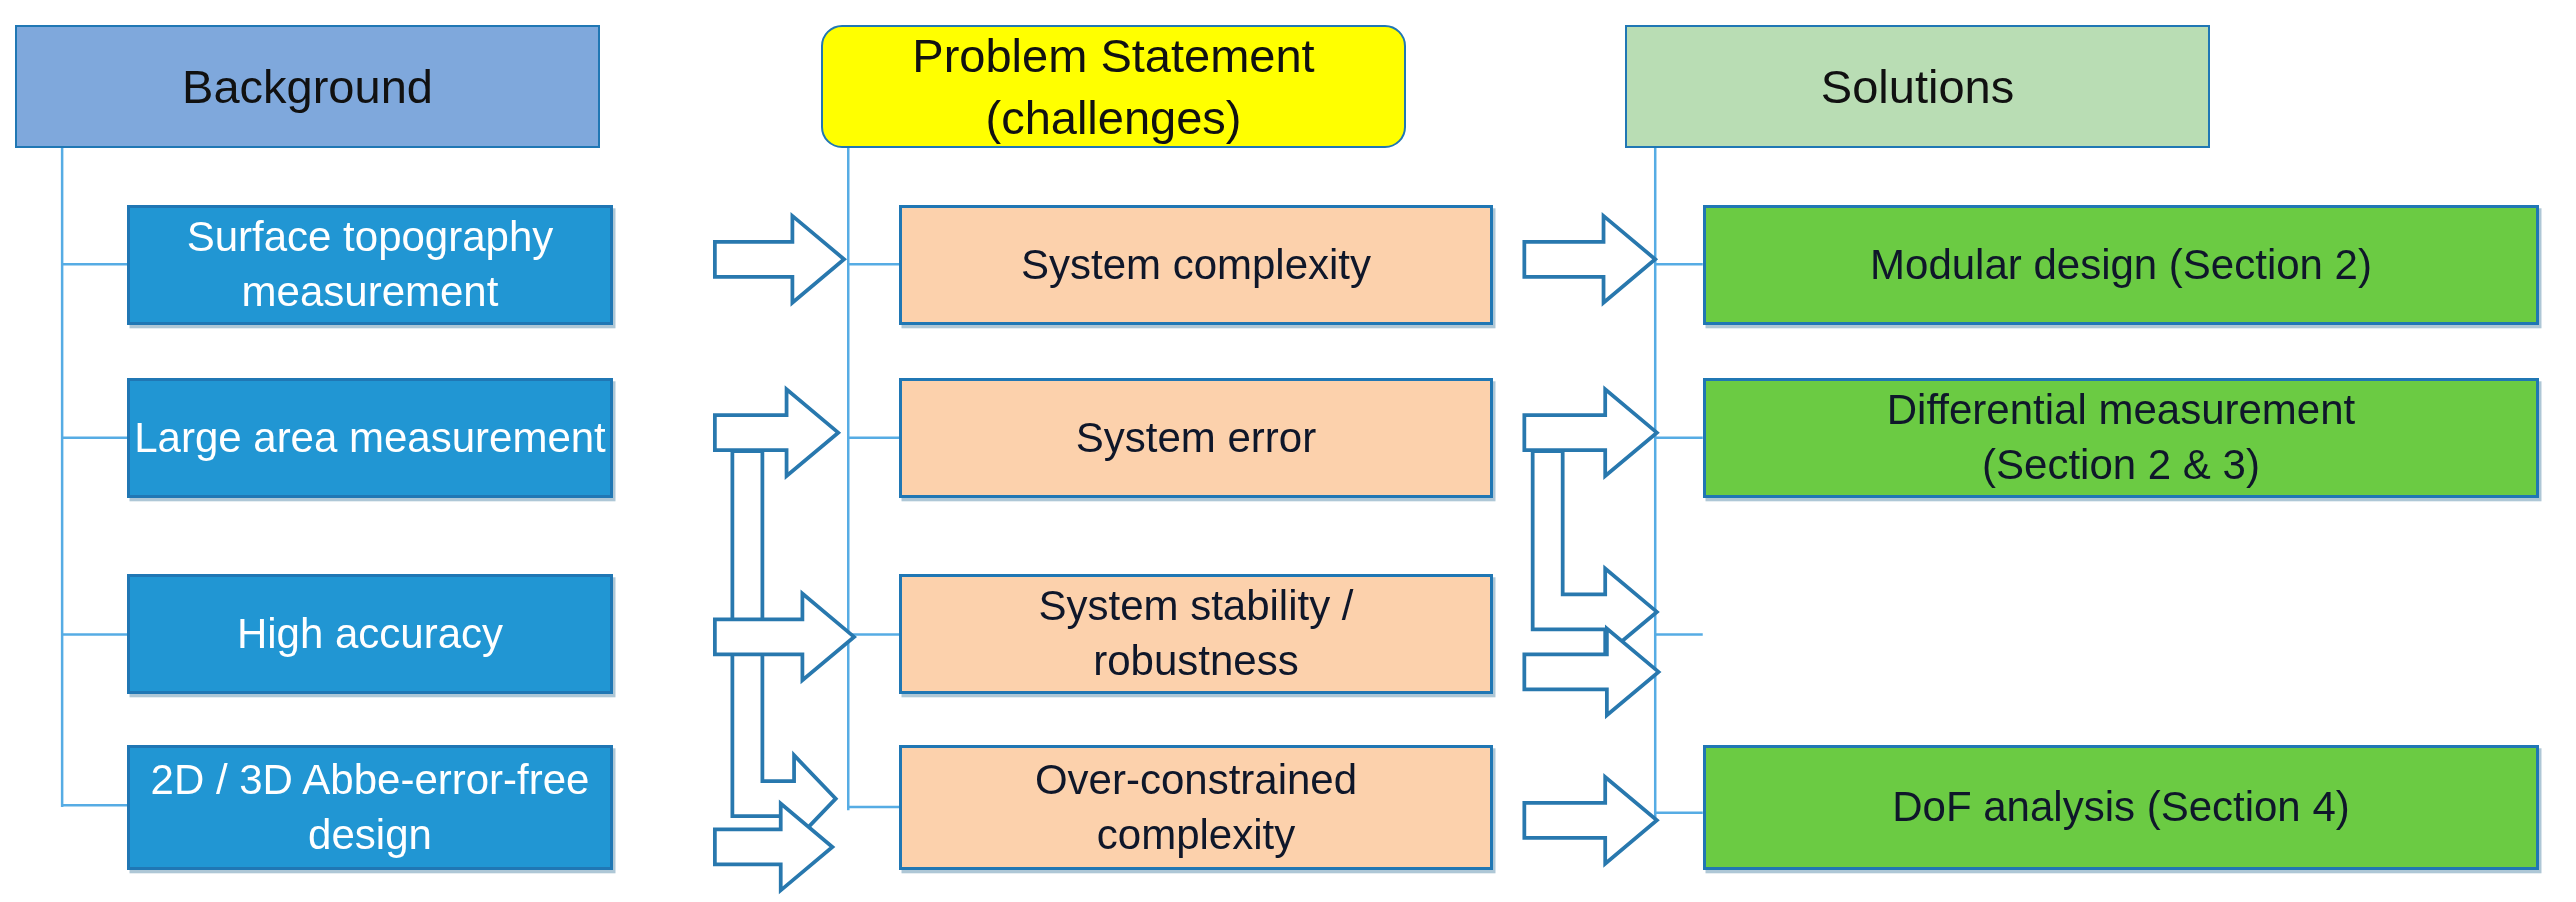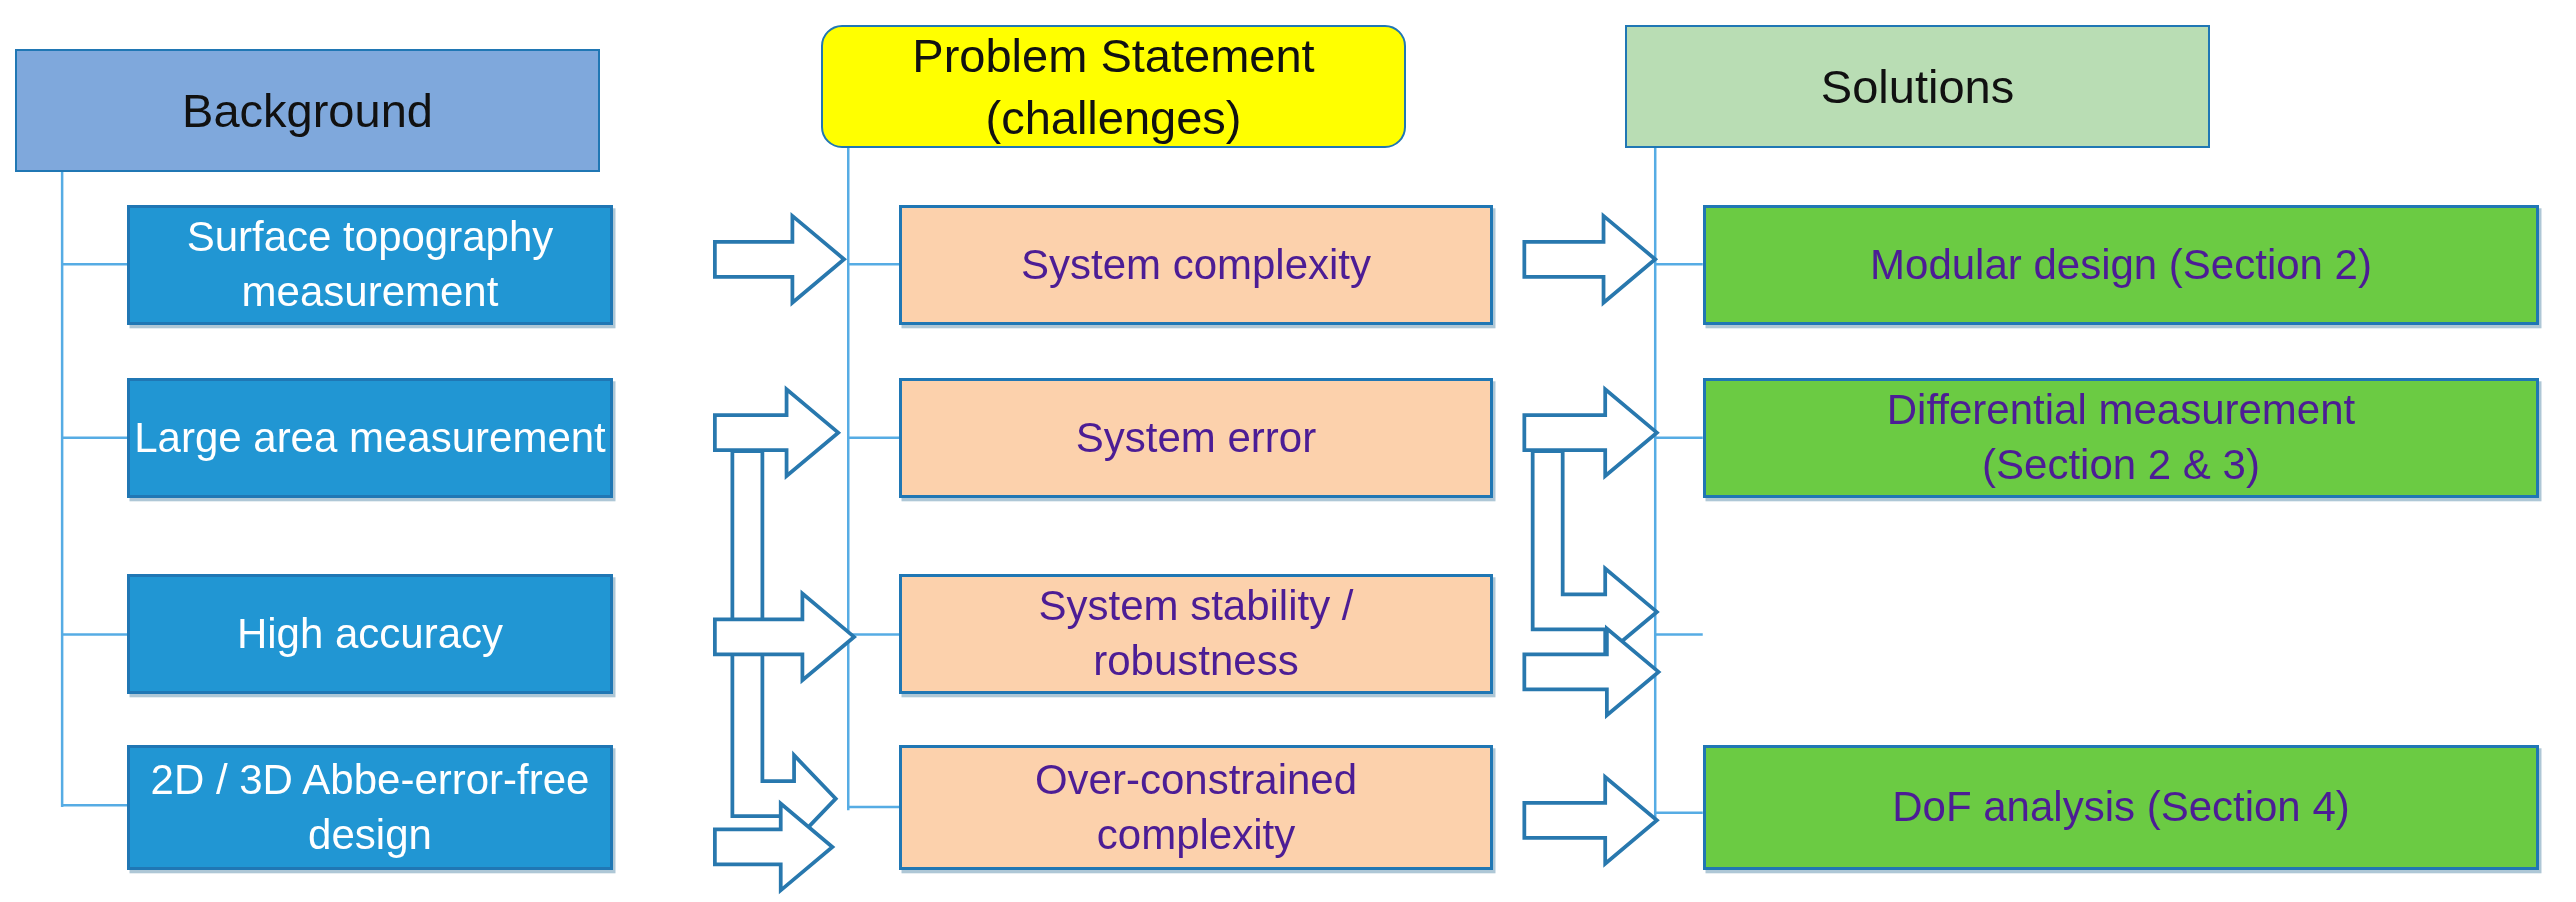--- a/index.html
+++ b/index.html
@@ -15,26 +15,26 @@
     display:flex;align-items:center;justify-content:center;
     text-align:center;
     white-space:pre-line;
     box-sizing:border-box;
     line-height:1.3;
   }
   .hdr{
     border:2.5px solid var(--c-border);
     font-size:47px;color:#111;
   }
-  .hdr-background{background:var(--c-header_blue);margin-top:24px;}
+  .hdr-background{background:var(--c-header_blue);}
   .hdr-problems{background:var(--c-header_yellow);border-radius:21px;}
   .hdr-solutions{background:var(--c-header_green);text-align:right;}
   .box{
     border:3.3px solid var(--c-border);
-    font-size:42px;color:#4c1d95;
+    font-size:42px;color:#0f172a;
     box-shadow:2.5px 3.3px 0 rgba(23,94,138,0.35);
   }
   .box-cyan{background:var(--c-box_cyan);color:#ffffff;}
   .box-peach{background:var(--c-box_peach);}
   .box-green{background:var(--c-box_green);}
   
   .c1{left:127px;width:486px;}
   .c2{left:899px;width:594px;}
   .c3{left:1703px;width:836px;}
   .r1{top:205px;height:120px;}

